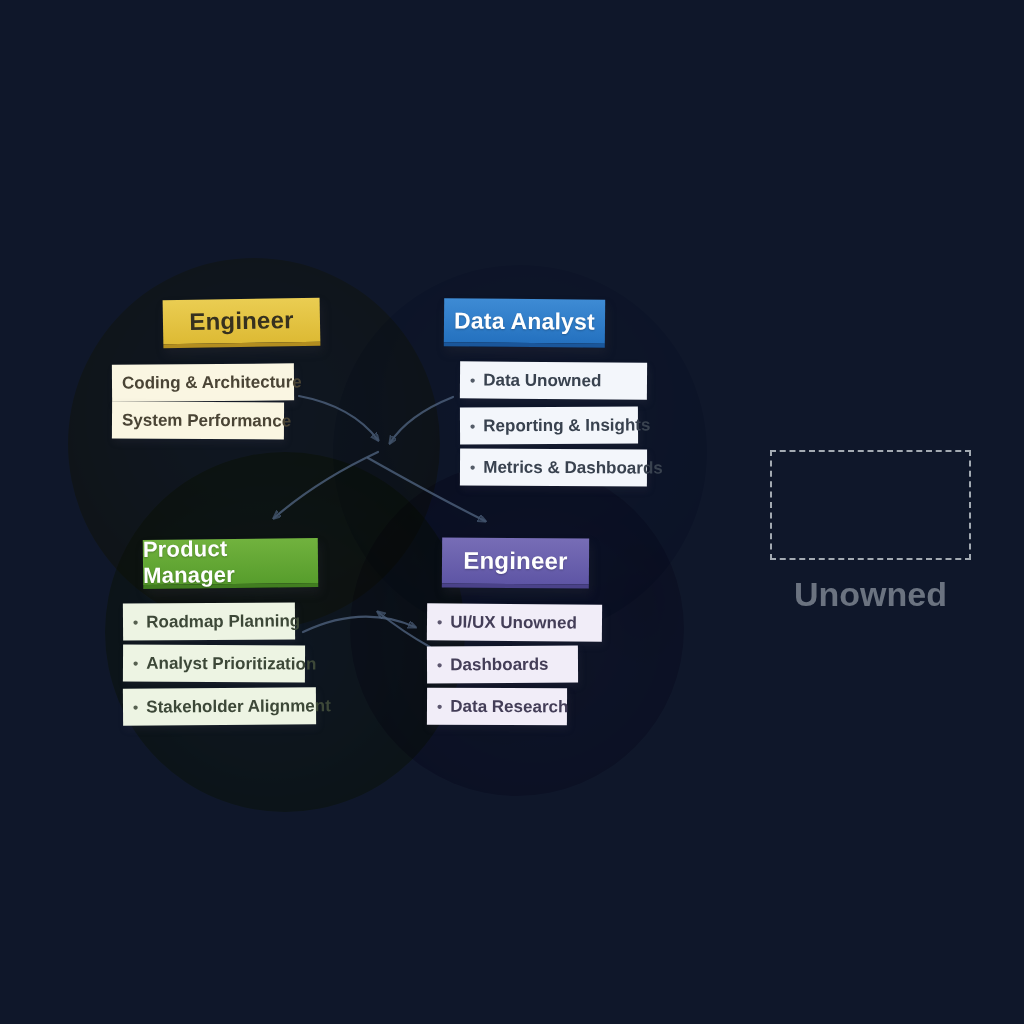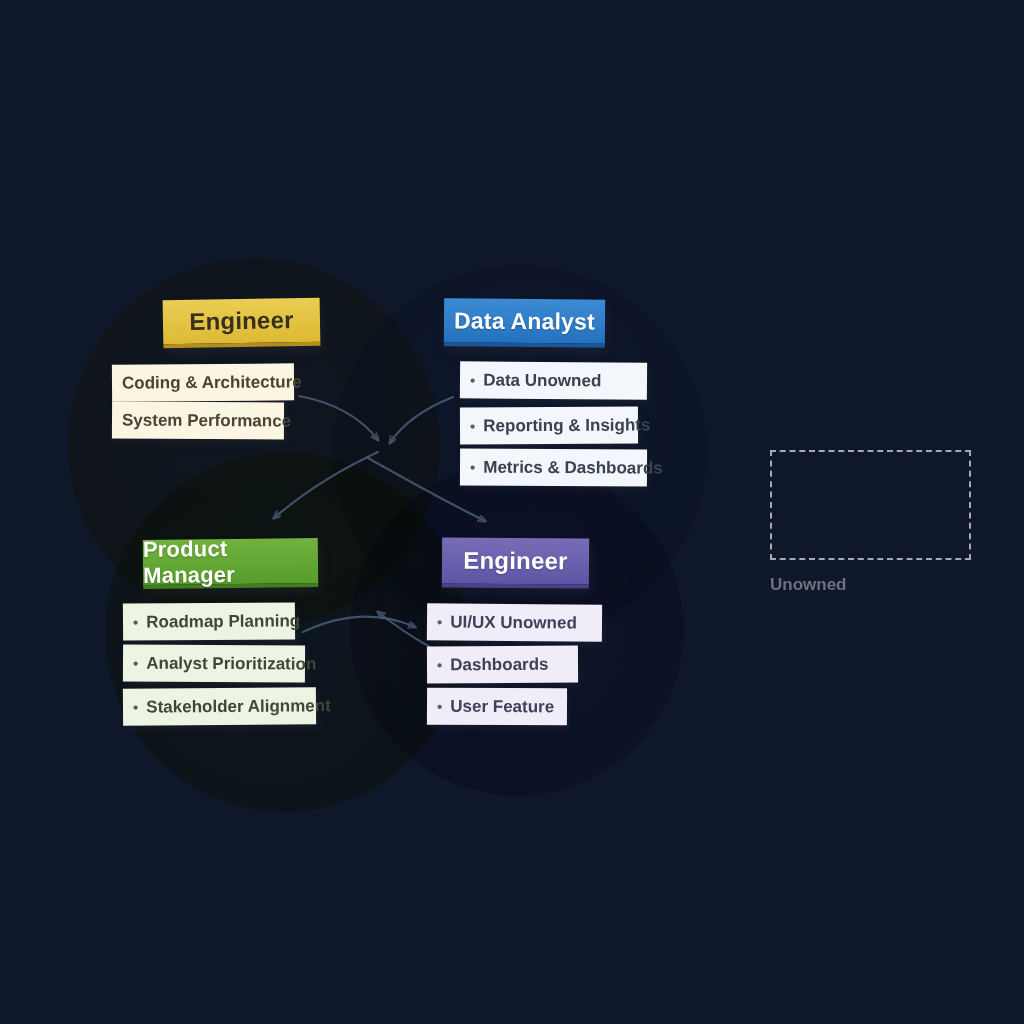--- a/index.html
+++ b/index.html
@@ -47,22 +47,22 @@
     box-shadow:2px 4px 7px rgba(60,60,80,.20);
     transform:rotate(var(--rot,0deg));}
   .ic-e{background:#FAF6E2;color:#4A4435;}
   .ic-a{background:#F3F6FB;color:#39424F;}
   .ic-p{background:#EDF4E3;color:#3D4838;}
   .ic-d{background:#F1EDF8;color:#443E58;}
   .bullet{margin-right:8px;font-size:15px;opacity:.85;}
   
   #unowned-box{position:absolute;left:770px;top:450px;width:201px;height:110px;
     border:2px dashed #A3AAB2;box-sizing:border-box;background:transparent;}
-  #unowned-label{position:absolute;left:770px;top:575px;width:201px;
-    font-weight:bold;font-size:17px;color:#6B7380;}
+  #unowned-label{position:absolute;left:770px;top:575px;width:201px;text-align:center;
+    font-weight:bold;font-size:34px;color:#6B7380;}
 </style>
 </head>
 <body>
 
 <div id="canvas">
 
   <div class="circle" id="c-eng"></div>
   <div class="circle" id="c-ana"></div>
   <div class="circle" id="c-pm"></div>
   <div class="circle" id="c-des"></div>
@@ -133,19 +133,19 @@
   <div class="item-card ic-d" style="left:427px;top:604px;width:175px;--rot:0.5deg">
     <span class="bullet">•</span>
     <span>UI/UX Unowned</span>
   </div>
   <div class="item-card ic-d" style="left:427px;top:646px;width:151px;--rot:-0.3deg">
     <span class="bullet">•</span>
     <span>Dashboards</span>
   </div>
   <div class="item-card ic-d" style="left:427px;top:688px;width:140px;--rot:0.3deg">
     <span class="bullet">•</span>
-    <span>User Feature</span>
+    <span>Data Research</span>
   </div>
 
   <div id="unowned-box"></div>
   <div id="unowned-label">Unowned</div>
 
 </div>
 
 </body></html>

